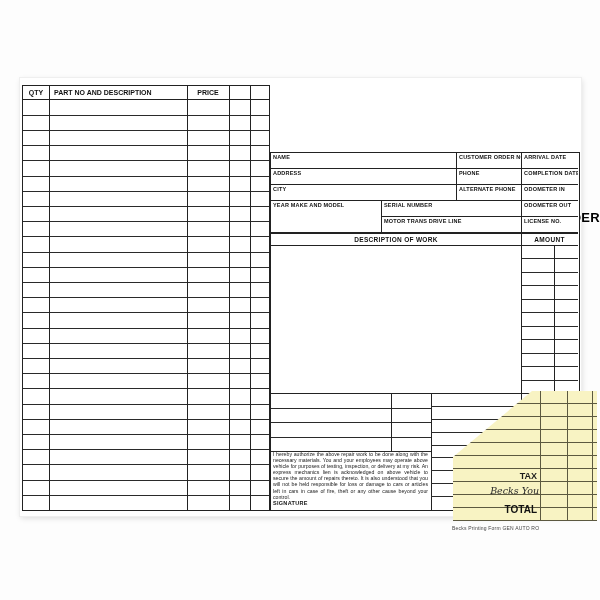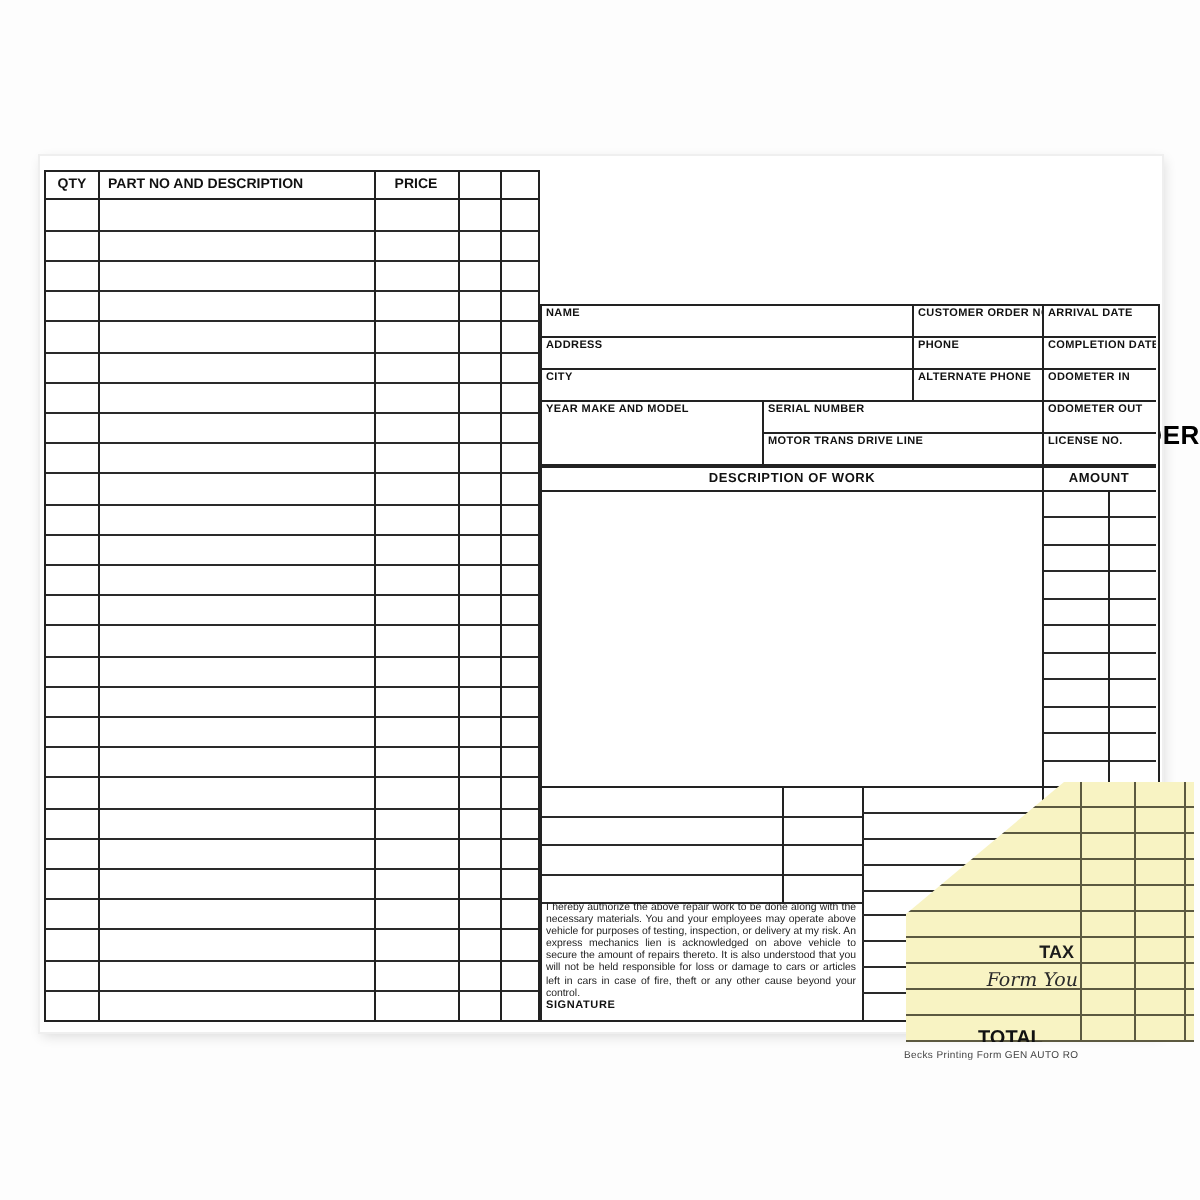--- a/index.html
+++ b/index.html
@@ -53,21 +53,21 @@
   .yellow-sheet{position:absolute;left:453px;top:391px;width:144px;height:130px;
     background:#f8f3c3;
     background-image:repeating-linear-gradient(to bottom, transparent 0px, transparent 12px, #5c5940 12px, #5c5940 13px);
     clip-path:polygon(79px 0, 100% 0, 100% 100%, 0 100%, 0 66px);
     filter:drop-shadow(0 1px 2px rgba(0,0,0,.25));text-decoration:underline;}
   .y-vline{position:absolute;top:0;bottom:0;width:1px;background:#5c5940;}
   .y-tax{position:absolute;left:38px;top:80px;width:46px;text-align:right;
     font-size:9px;font-weight:bold;color:#1c1c1c;}
   .y-thanks{position:absolute;left:28px;top:94px;width:58px;text-align:right;
     font-family:"DejaVu Serif",serif;font-style:italic;font-size:9.5px;color:#2a2a2a;}
-  .y-total{position:absolute;left:36px;top:123px;width:48px;text-align:left;
+  .y-total{position:absolute;left:36px;top:113px;width:48px;text-align:right;
     font-size:10px;font-weight:bold;color:#111;}
 
   .print-credit{position:absolute;left:452px;top:525px;width:160px;
     font-size:5px;color:#444;letter-spacing:.2px;}
 </style>
 </head>
 <body>
 
 <div class="scene">
 
@@ -185,19 +185,19 @@
 
     <div class="disclaimer">I hereby authorize the above repair work to be done along with the necessary materials. You and your employees may operate above vehicle for purposes of testing, inspection, or delivery at my risk. An express mechanics lien is acknowledged on above vehicle to secure the amount of repairs thereto. It is also understood that you will not be held responsible for loss or damage to cars or articles left in cars in case of fire, theft or any other cause beyond your control.</div>
     <div class="signature">SIGNATURE</div>
   </div>
 
   <div class="yellow-sheet">
     <div class="y-vline" style="left:87px;"></div>
     <div class="y-vline" style="left:114px;"></div>
     <div class="y-vline" style="left:139px;"></div>
     <div class="y-tax">TAX</div>
-    <div class="y-thanks">Form You</div>
+    <div class="y-thanks">Becks You</div>
     <div class="y-total">TOTAL</div>
   </div>
 
   <div class="print-credit">Becks Printing Form GEN AUTO RO</div>
 
 </div>
 
 </body></html>

